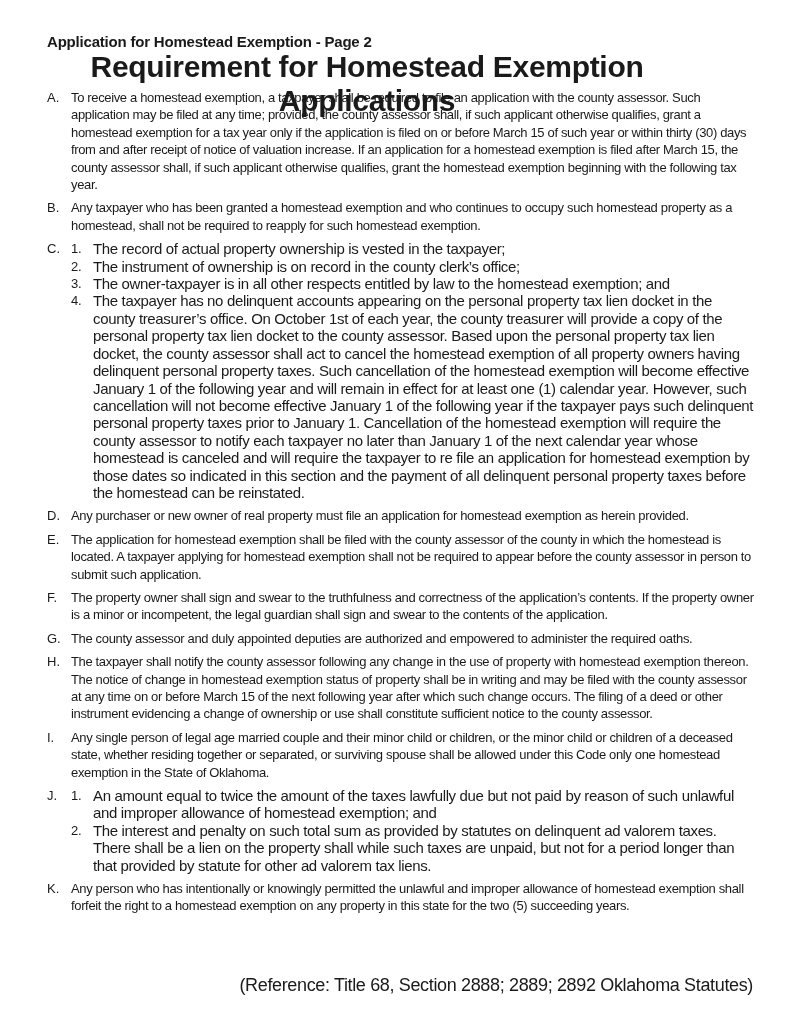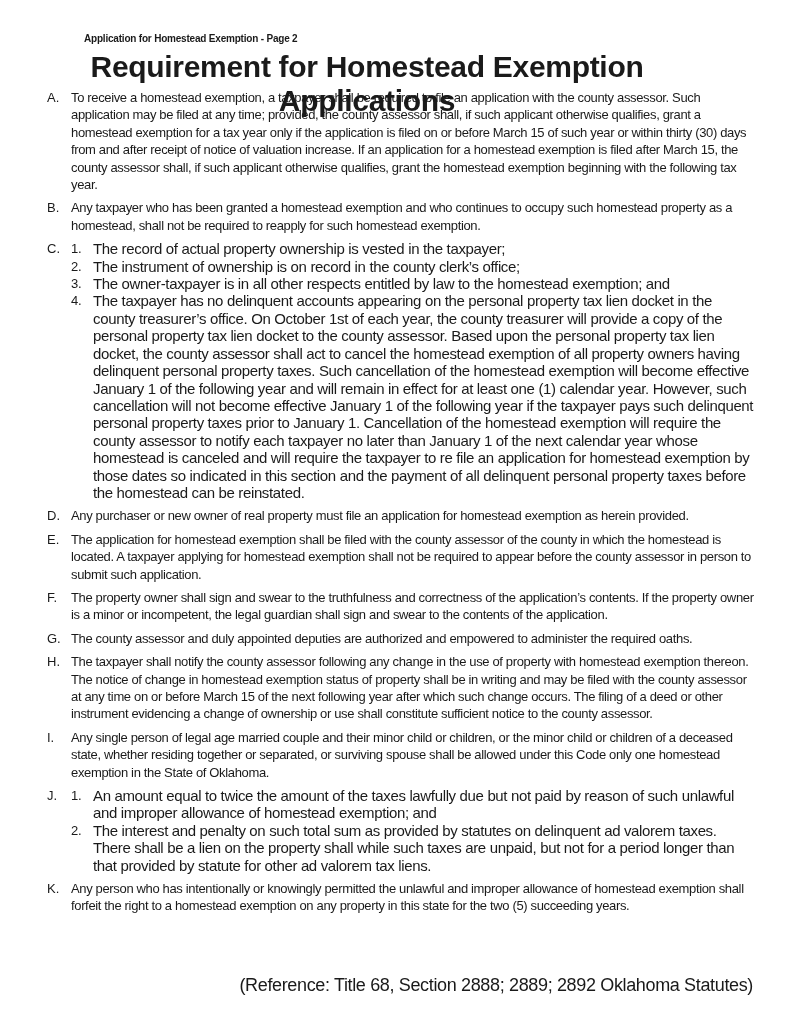--- a/index.html
+++ b/index.html
@@ -5,21 +5,21 @@
   html, body { margin: 0; padding: 0; background: #ffffff; }
   body {
     width: 800px; height: 1035px; overflow: hidden;
     font-family: "Liberation Sans", sans-serif;
     color: #1a1a1a;
     position: relative;
   }
   .page { position: absolute; left: 0; top: 0; width: 800px; }
   .header {
     position: absolute; left: 47px; top: 33px;
-    font-size: 10px; font-weight: bold; letter-spacing: -0.2px; margin-left: 37px;
+    font-size: 15px; font-weight: bold; letter-spacing: -0.2px;
   }
   .title {
     position: absolute; left: 0; top: 50px; width: 734px; text-align: center;
     font-size: 30px; font-weight: bold; letter-spacing: -0.3px;
   }
   .list { position: absolute; left: 47px; top: 89px; width: 710px; }
   .item { display: flex; margin-bottom: 6px; }
   .label { width: 24px; flex: none; font-size: 13px; line-height: 17.4px; }
   .text { flex: 1; font-size: 13px; line-height: 17.4px; letter-spacing: -0.35px; }
   .sub { display: flex; }

